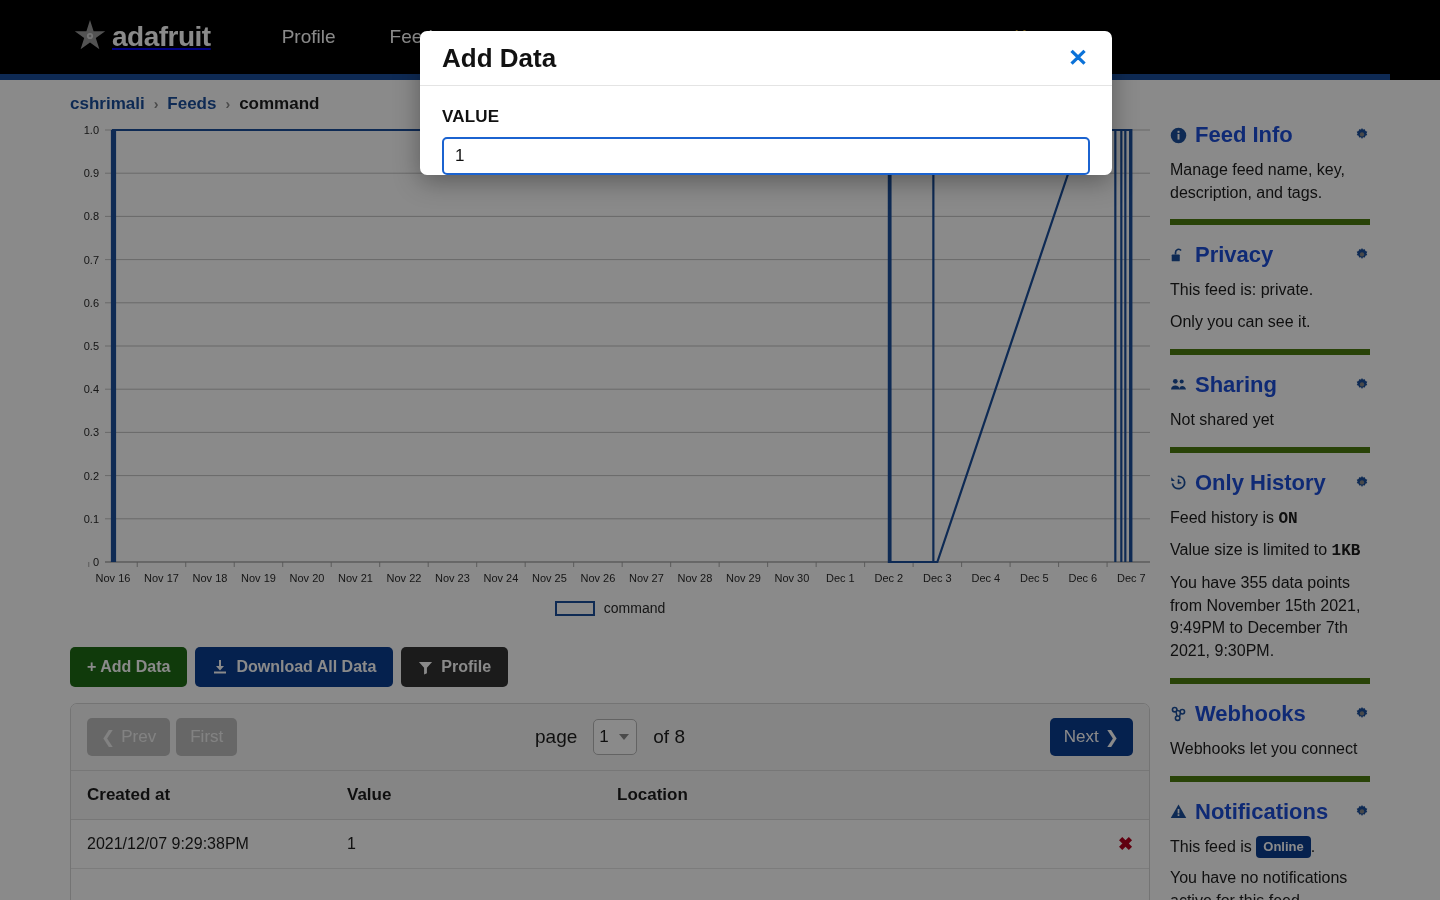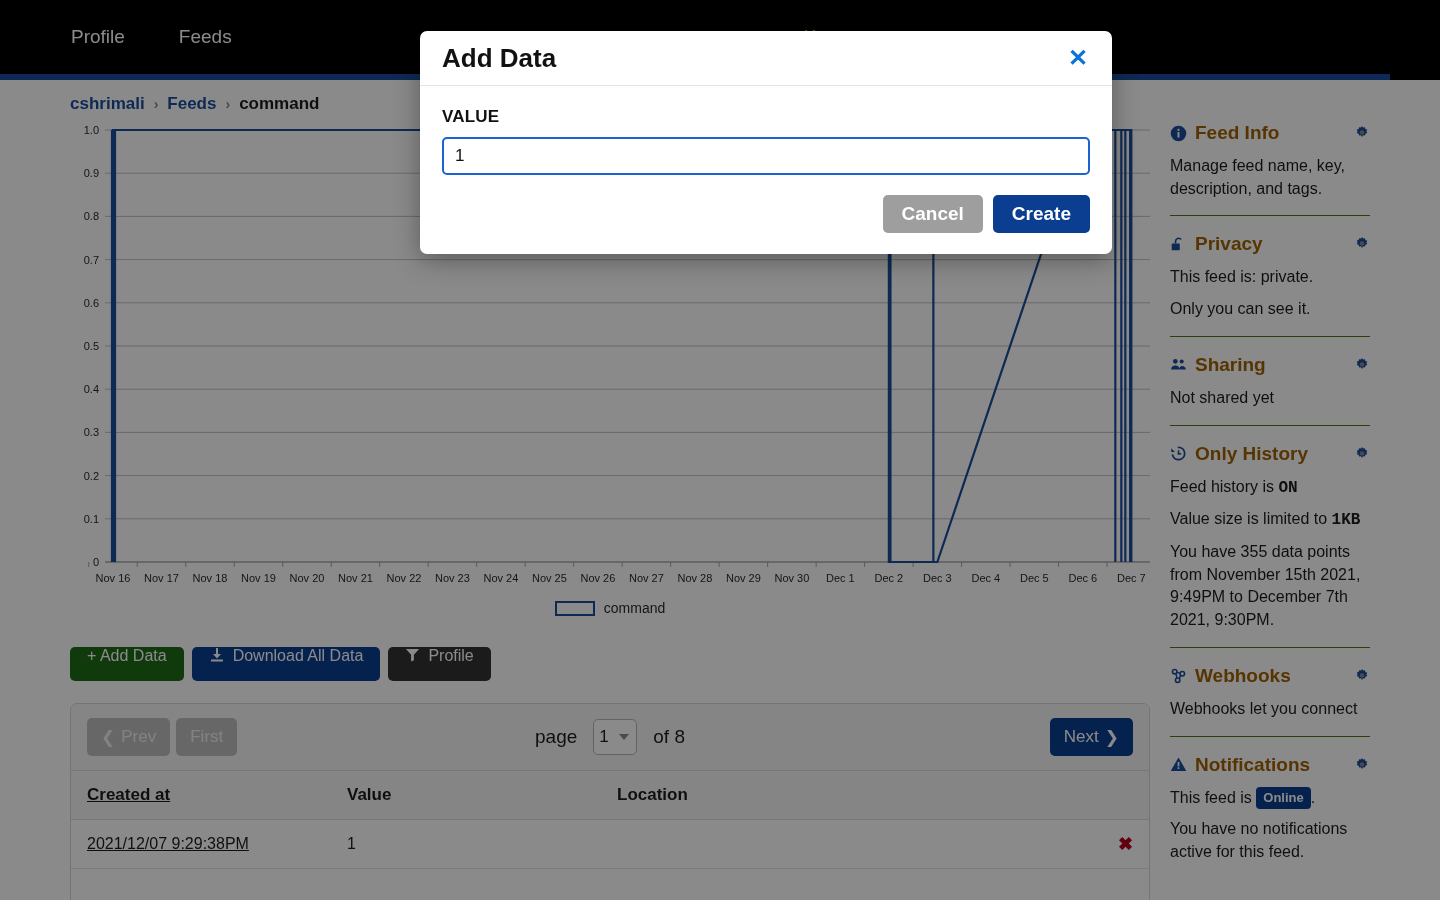--- a/index.html
+++ b/index.html
@@ -73,24 +73,24 @@
     border: 2px solid #1b4f9c; background: transparent;
   }
   .legend-label { font-size: 14px; color: #2b2b2b; }
 
   
   .actions {
     position: absolute; top: 647px; left: 70px;
     display: flex; gap: 8px;
   }
   .btn {
-    display: inline-flex; gap: 8px;
+    display: inline-flex; align-items: center; gap: 8px;
     border: none; border-radius: 5px; cursor: pointer;
-    font-size: 16px; font-weight: 400; color: #ffffff;
-    padding: 0 17px; height: 34px;
+    font-size: 16px; font-weight: 700; color: #ffffff;
+    padding: 0 17px; height: 40px;
     font-family: "Liberation Sans", sans-serif;
   }
   .btn-green { background: #1e6b16; }
   .btn-blue  { background: #0b3d91; }
   .btn-dark  { background: #333333; }
   .btn svg { display: block; }
 
   
   .table-card {
     position: absolute; top: 703px; left: 70px;
@@ -142,44 +142,44 @@
   table.data { width: 100%; border-collapse: collapse; }
   table.data th {
     text-align: left; font-size: 17px; font-weight: 700; color: #1d1d1d;
     padding: 14px 16px; border-bottom: 1px solid #dddddd;
     background: #f6f6f6;
   }
   table.data td {
     font-size: 16px; color: #1d1d1d;
     padding: 13px 16px; border-bottom: 1px solid #e6e6e6;
   }
-  .col-created { width: 260px; text-decoration: underline; }
+  .col-created { width: 260px; }
   .col-value { width: 270px; }
   .col-location { width: auto; }
   .col-del { width: 60px; text-align: right; }
   .del-x {
     color: #b4001e; font-size: 18px; font-weight: 700;
     cursor: pointer; background: none; border: none;
     font-family: "Liberation Sans", sans-serif;
   }
 
   
   .sidebar {
     position: absolute; top: 122px; left: 1170px;
     width: 200px;
   }
   .side-sec { padding-bottom: 15px; }
-  .side-sec + .side-sec { border-top: 1px solid #4d7c0f; padding-top: 17px; }
+  .side-sec + .side-sec { border-top: 6px solid #4d7c0f; padding-top: 17px; }
   .side-head {
     display: flex; align-items: center;
     margin-bottom: 11px;
   }
   .side-icon { margin-right: 8px; display: flex; align-items: center; }
   .side-title {
-    color: #a16207; font-size: 19px; font-weight: 700; flex: 1;
+    color: #1d4ed8; font-size: 22px; font-weight: 700; flex: 1;
   }
   .side-gear { cursor: pointer; display: flex; align-items: center; }
   .side-p {
     font-size: 16px; color: #1d1d1d; line-height: 1.42;
     margin-bottom: 9px;
   }
   .side-p:last-child { margin-bottom: 0; }
   .mono-b { font-family: "Liberation Mono", monospace; font-weight: 700; }
   .b { font-weight: 400; }
   .pill {
@@ -241,20 +241,32 @@
   }
   .m-cancel { background: #9e9e9e; }
   .m-create { background: #0b3d91; }
 </style>
 </head>
 <body>
 
 <div id="page">
 
   <div class="navbar">
+    <a class="brand" href="#">
+      <span class="brand-logo">
+        <svg width="40" height="40" viewBox="0 0 40 40" aria-hidden="true">
+          <g fill="#9a9a9a">
+            <path d="M20 3 L23.6 14.2 L35.2 14.2 L25.8 21.1 L29.4 32.3 L20 25.4 L10.6 32.3 L14.2 21.1 L4.8 14.2 L16.4 14.2 Z"></path>
+          </g>
+          <circle cx="20" cy="19" r="3.1" fill="#d8d8d8"></circle>
+          <circle cx="20" cy="19" r="1.3" fill="#9a9a9a"></circle>
+        </svg>
+      </span>
+      <span class="brand-text">adafruit</span>
+    </a>
     <div class="nav-links">
       <a class="nav-link" href="#">Profile</a>
       <a class="nav-link" href="#">Feeds</a>
       <a class="nav-link accent" href="#" style="margin-left:518px">Key</a>
     </div>
   </div>
   <div class="nav-underline"></div>
   <div class="nav-underline-rest"></div>
 
   <div class="breadcrumb">
@@ -558,17 +570,13 @@
 
 <div class="modal">
   <div class="modal-head">
     <div class="modal-title">Add Data</div>
     <button class="modal-close">✕</button>
   </div>
   <div class="modal-body">
     <div class="field-label">VALUE</div>
     <input class="field-input" type="text" value="1" style="">
   </div>
-  <div class="modal-foot">
-    <button class="m-btn m-cancel">Cancel</button>
-    <button class="m-btn m-create">Create</button>
-  </div>
 </div>
 
 </body></html>

